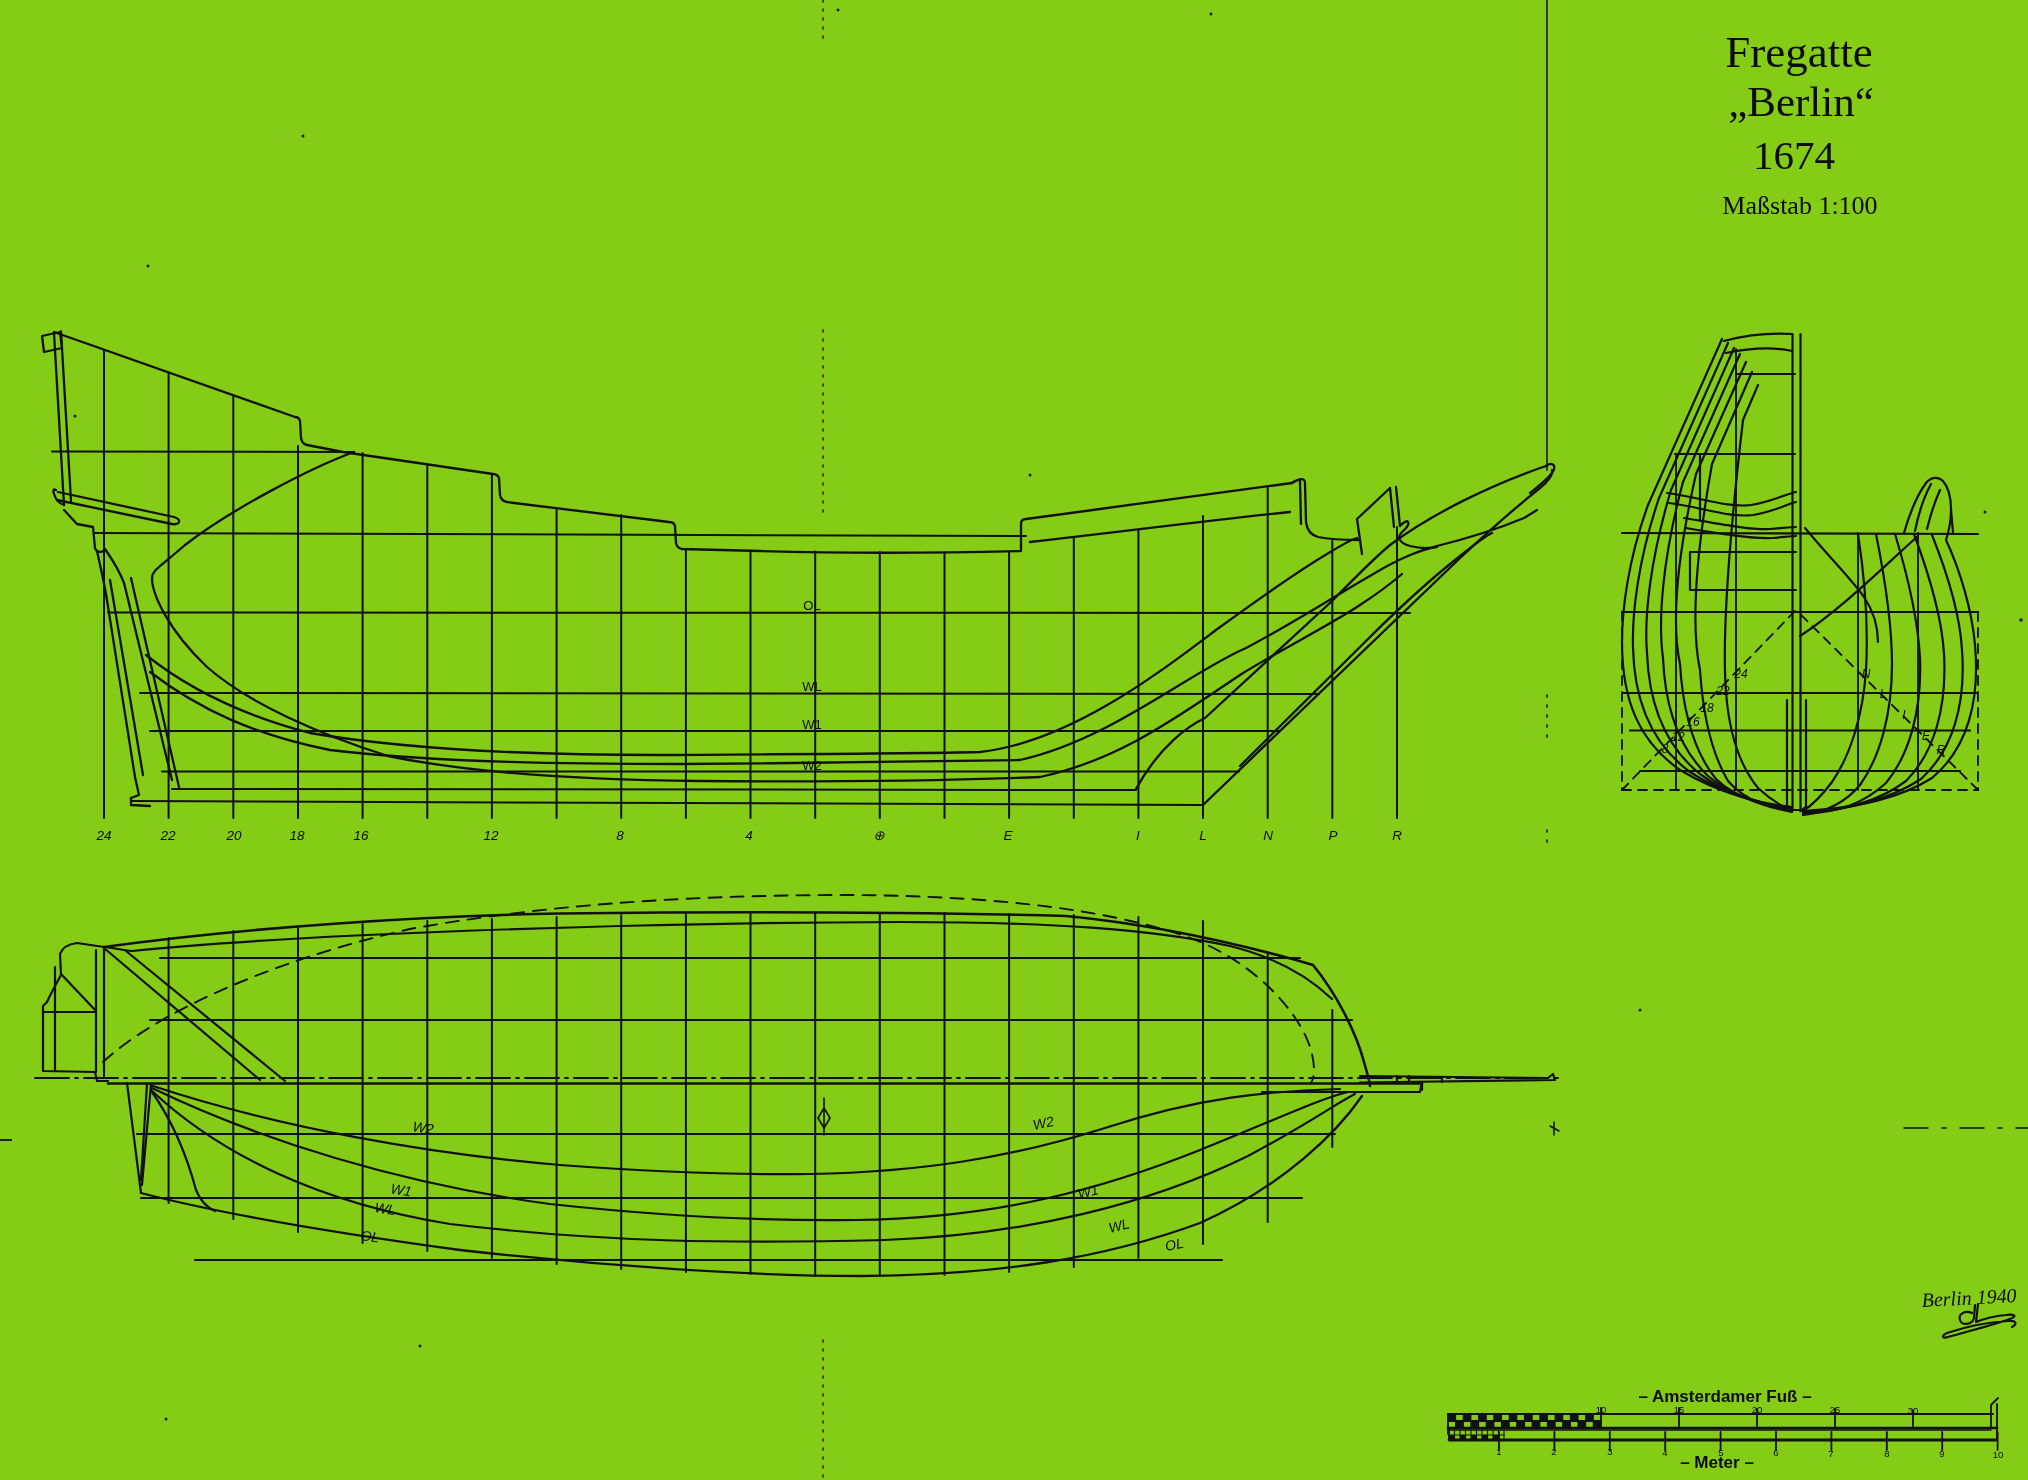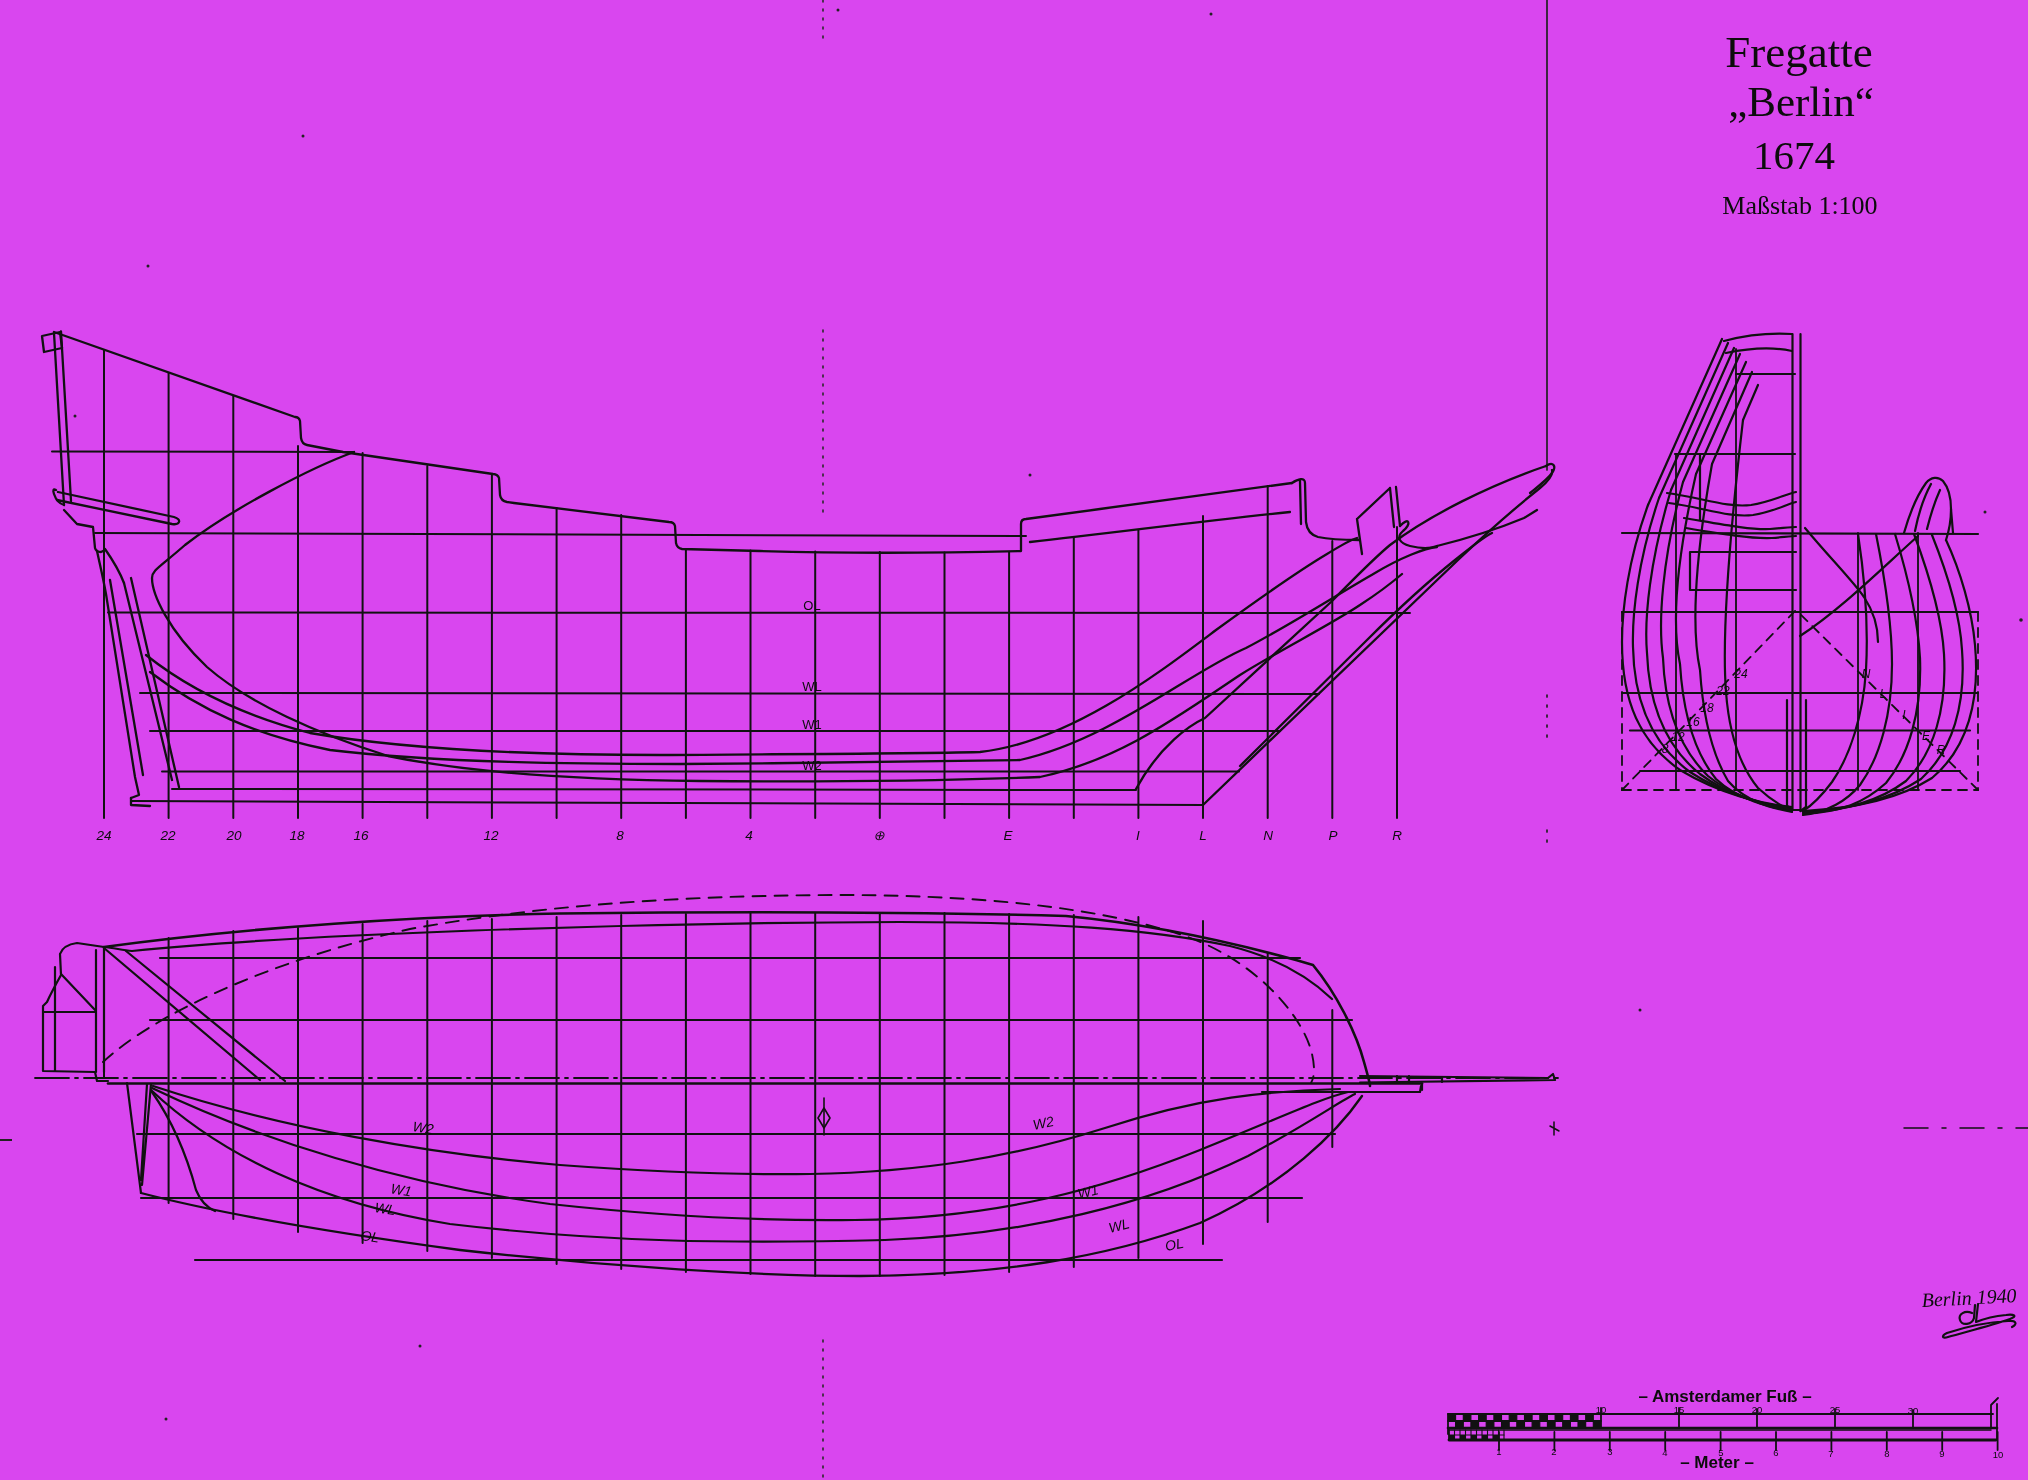--- a/index.html
+++ b/index.html
@@ -1,16 +1,16 @@
 <!DOCTYPE html>
 <html><head>
 <meta charset="utf-8">
 <style>
   html,body{margin:0;padding:0;background:#ffffff;}
-  #page{position:relative;width:2028px;height:1480px;background:#d946ef;overflow:hidden;
+  #page{position:relative;width:2028px;height:1480px;background:#84cc16;overflow:hidden;
         font-family:"Liberation Serif", serif;}
   svg{position:absolute;left:0;top:0;}
   .t{fill:#0c0c0c;}
 </style>
 </head>
 <body>
 <div id="page">
 <svg width="2028" height="1480" viewBox="0 0 2028 1480" fill="none" stroke-linecap="round" stroke-linejoin="round">
 
 <g stroke="none">

